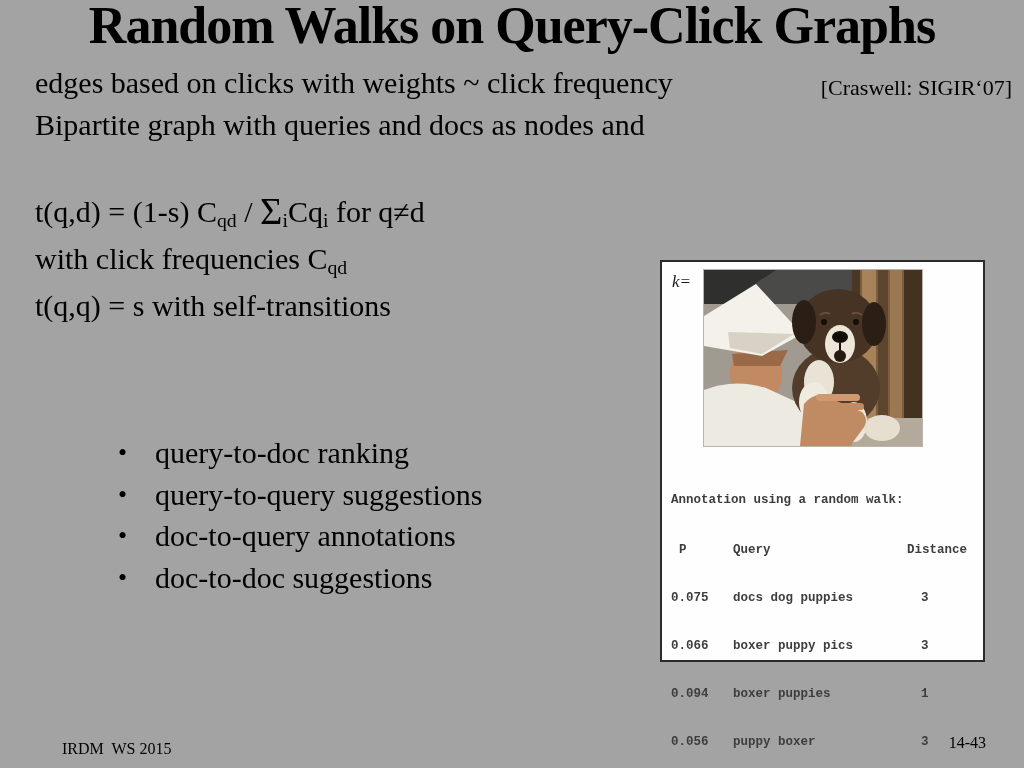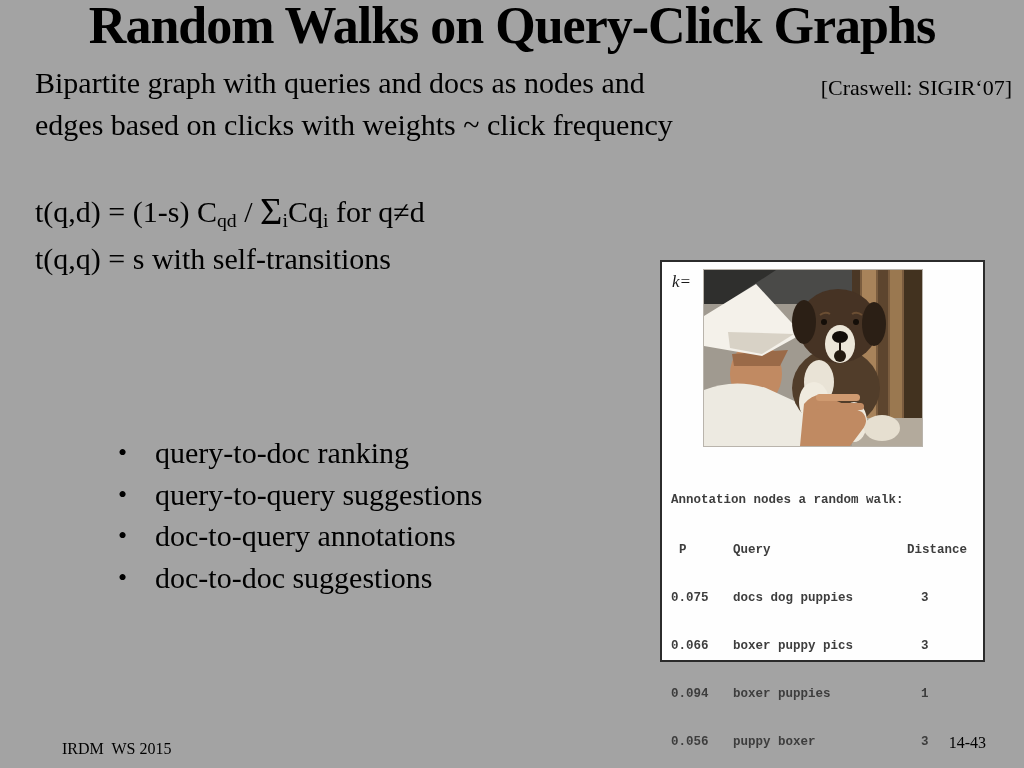--- a/index.html
+++ b/index.html
@@ -86,28 +86,29 @@
   }
 </style>
 </head>
 <body>
 
 <div class="slide">
 
   <div class="title">Random Walks on Query-Click Graphs</div>
 
   <div class="intro">
+    <div>edges based on clicks with weights ~ click frequency</div>
     <div>Bipartite graph with queries and docs as nodes and</div>
-    <div>edges based on clicks with weights ~ click frequency</div>
   </div>
 
   <div class="citation">[Craswell: SIGIR‘07]</div>
 
   <div class="probs">
     <div><span>t(q,d) = (1-s) C</span><sub>qd</sub><span> / </span><span class="sigma">Σ</span><sub>i</sub><span>Cq</span><sub>i</sub><span> for q≠d</span></div>
+    <div><span>with click frequencies C</span><sub>qd</sub></div>
     <div>t(q,q) = s with self-transitions</div>
   </div>
 
   <div class="useful">
     <div class="bullet-row">
       <span class="bullet-glyph">•</span>
       <span>query-to-doc ranking</span>
     </div>
     <div class="bullet-row">
       <span class="bullet-glyph">•</span>
@@ -163,21 +164,21 @@
         <path d="M136,73 L136,82" stroke="#1d140c" stroke-width="2"></path>
         <ellipse cx="136" cy="86" rx="6" ry="6" fill="#241a10"></ellipse>
         <circle cx="120" cy="52" r="3" fill="#140e08"></circle>
         <circle cx="152" cy="52" r="3" fill="#140e08"></circle>
         <path d="M116,45 q5,-4 10,-1" stroke="#6b4e33" stroke-width="2" fill="none"></path>
         <path d="M148,44 q5,-3 10,1" stroke="#6b4e33" stroke-width="2" fill="none"></path>
       </g>
     </svg>
 
     <div class="anno">
-      <div class="anno-caption">Annotation nodes a random walk:</div>
+      <div class="anno-caption">Annotation using a random walk:</div>
       <div class="trow thead">
         <span class="c1">P</span>
         <span class="c2">Query</span>
         <span class="c3">Distance</span>
       </div>
       <div class="trow tdata">
         <span class="c1">0.075</span>
         <span class="c2">docs dog puppies</span>
         <span class="c3">3</span>
       </div>

